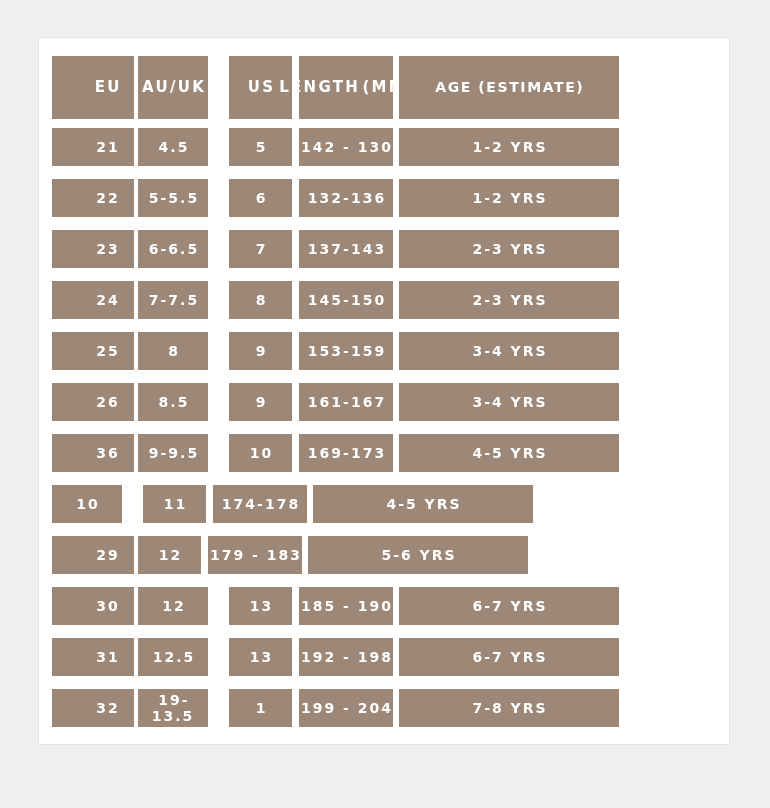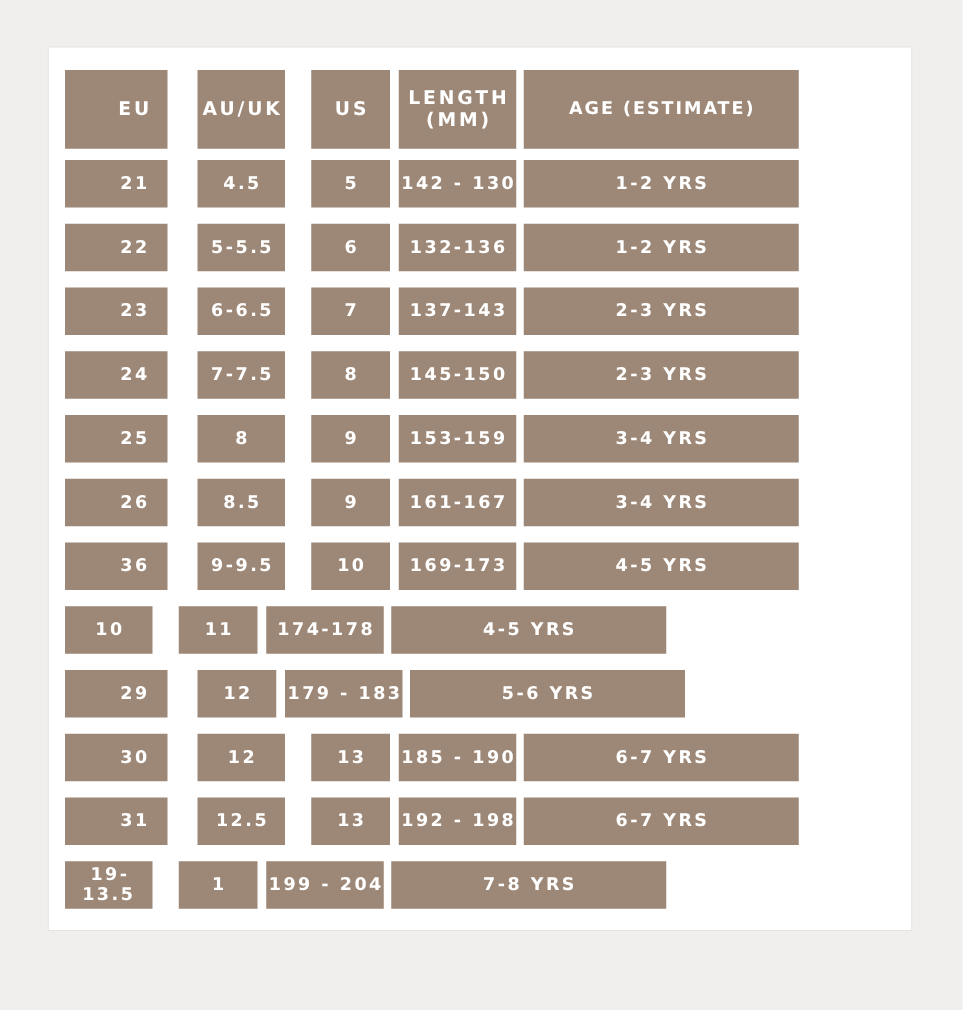--- a/index.html
+++ b/index.html
@@ -55,41 +55,41 @@
     box-sizing: border-box;
     font-family: "DejaVu Sans", sans-serif;
     font-weight: bold;
     letter-spacing: 2.0px;
     text-indent: 2.0px;
     line-height: 1.15;
     -webkit-font-smoothing: antialiased;
   }
 
   
-  .c0 { width: 82px;  margin-right: 24px; padding-left: 28px; }
+  .c0 { width: 82px;  margin-right: 4px; padding-left: 28px; }
   .c1 { width: 70px;  margin-right: 21px; }
   .c2 { width: 63px;  margin-right: 7px; }
   .c3 { width: 94px;  margin-right: 6px; }
   .c4 { width: 220px; margin-right: 0;   }
 
   .header-row .cell {
     height: 63px;
     font-size: 15px;
     letter-spacing: 2.3px;
     text-indent: 2.3px;
   }
 
   .data-row .cell {
     height: 38px;
     font-size: 14px;
   }
 
   .header-row .c4 { font-size: 14px; letter-spacing: 1.6px; text-indent: 1.6px; }
 
-  .two-line { flex-direction: column; }
+  .two-line { flex-direction: row; }
   .two-line span { display: block; }
 </style>
 </head>
 <body>
 
 <div id="card">
   <div id="table">
 
     <div class="row header-row">
       <div class="cell c0">EU</div>
@@ -172,20 +172,21 @@
           <div class="cell c4">6-7 YRS</div>
         </div>
         <div class="row data-row">
           <div class="cell c0">31</div>
           <div class="cell c1">12.5</div>
           <div class="cell c2">13</div>
           <div class="cell c3">192 - 198</div>
           <div class="cell c4">6-7 YRS</div>
         </div>
         <div class="row data-row">
+          <div class="cell c0">32</div>
           <div class="cell c1">19-13.5</div>
           <div class="cell c2">1</div>
           <div class="cell c3">199 - 204</div>
           <div class="cell c4">7-8 YRS</div>
         </div>
       </div>
 
   </div>
 </div>
 

